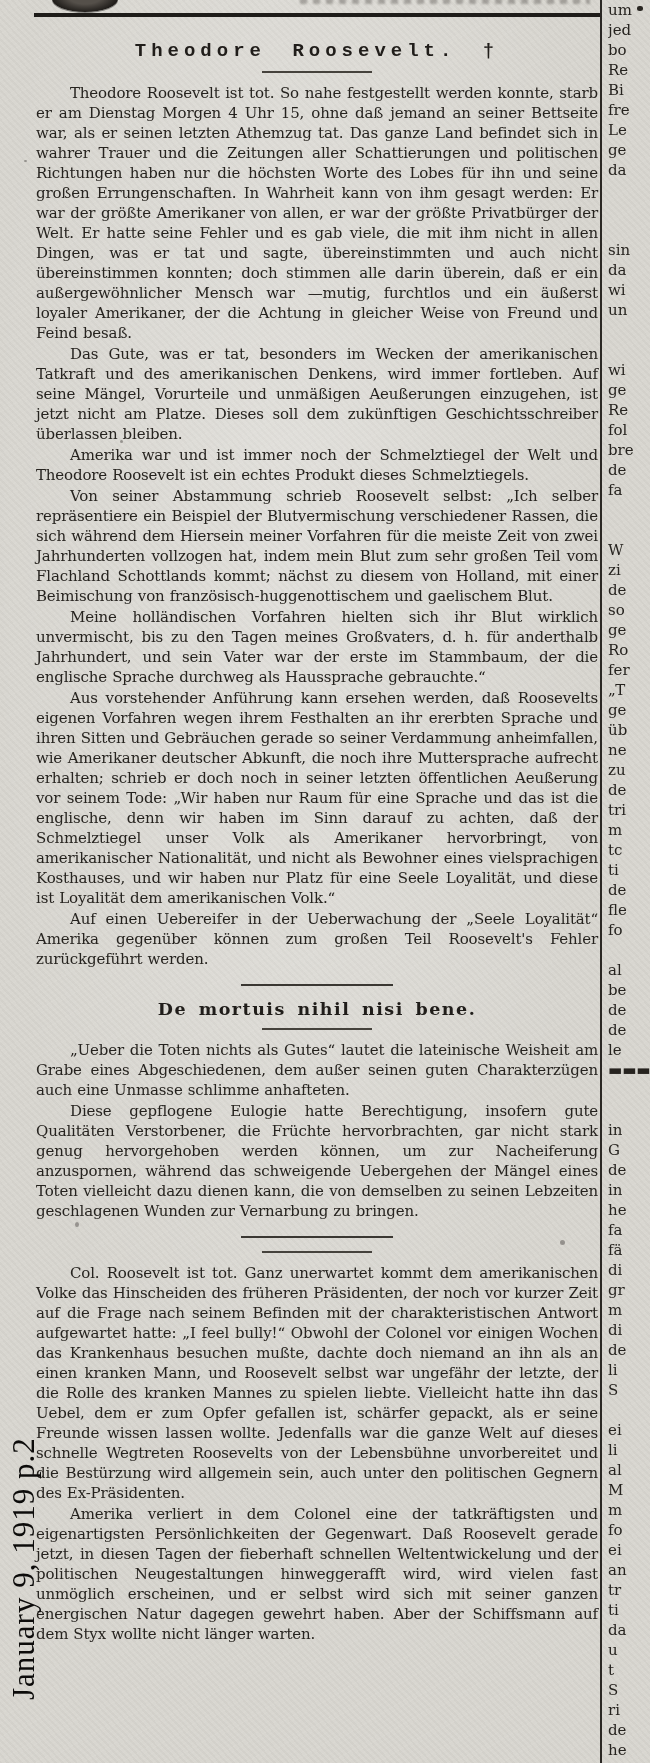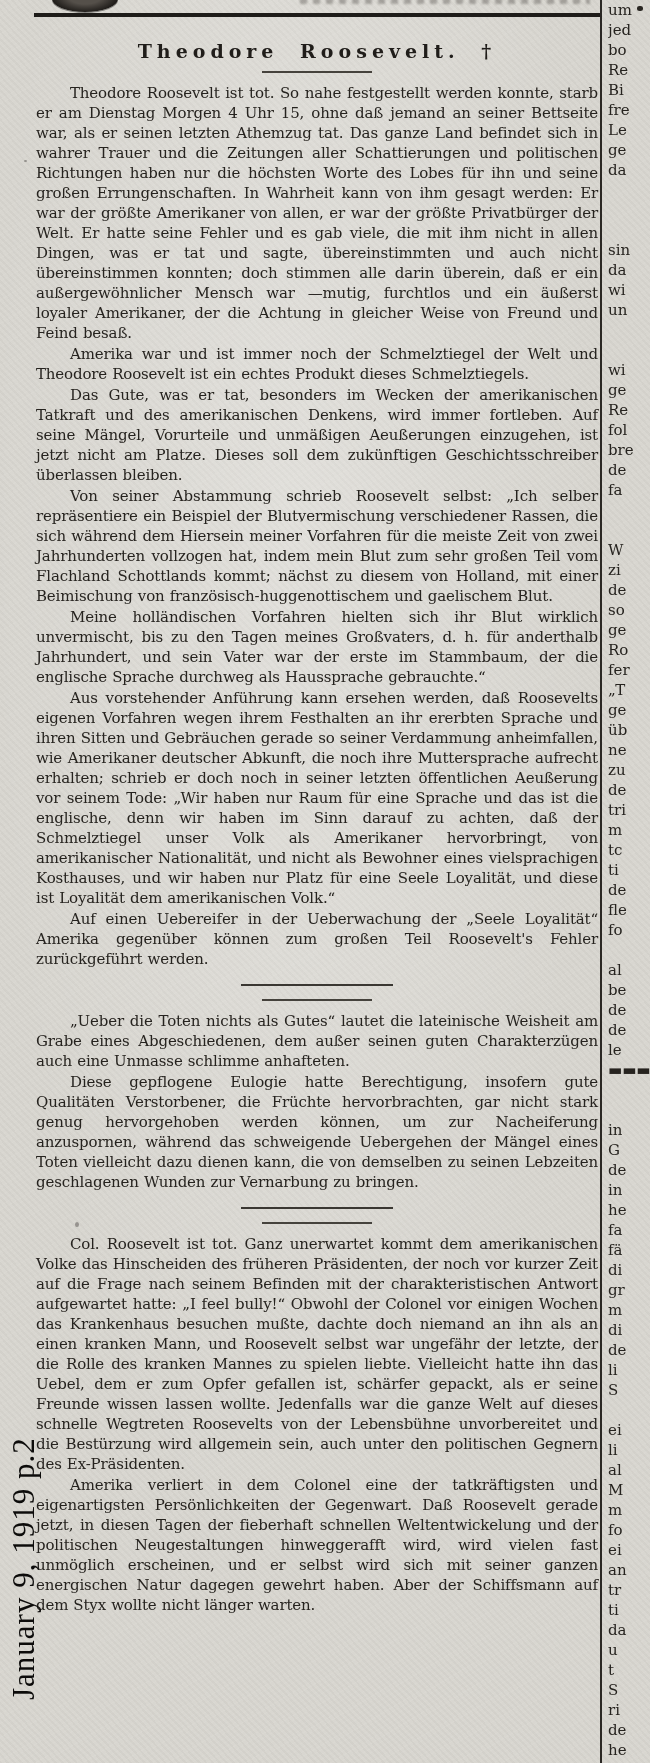--- a/index.html
+++ b/index.html
@@ -22,21 +22,21 @@
   .masthead-textcut{position:absolute;top:-4px;left:300px;width:290px;height:8px;overflow:hidden;
     background:repeating-linear-gradient(90deg,rgba(40,36,32,.55) 0 7px, rgba(0,0,0,0) 7px 13px);
     filter:blur(1px);opacity:.55;}
   .masthead-rule{position:absolute;left:34px;top:13px;width:566px;height:4px;background:#1e1c19;
     box-shadow:0 3px 0 -2px rgba(30,28,25,.55);}
   .corner-mark{position:absolute;left:637px;top:6px;width:6px;height:5px;background:#2a2723;border-radius:40%;}
 
   
   .main-col{position:absolute;left:36px;top:24px;width:562px;}
   .headline{ text-align:center;font-weight:bold;margin:0; color:#201d1a;}
-  .h-main{font-size:19px;letter-spacing:5px;word-spacing:10px;margin-top:16px;}
+  .h-main{font-size:19px;letter-spacing:5px;word-spacing:10px;margin-top:16px;font-family:Liberation Mono, monospace;}
   .h-sub{font-size:17.5px;letter-spacing:1.5px;word-spacing:4px;}
   .under-rule{width:110px;border:0;border-top:2px solid #45423c;margin:9px auto 10px auto;}
   .sec-divider{width:152px;border:0;border-top:2px solid #3a3732;margin:15px auto 13px auto;box-shadow:0 2px 0 -1px rgba(58,55,50,.35);}
   .para{margin:0 0 1px 0;font-size:15px;line-height:20px;text-align:justify;text-indent:34px;
     letter-spacing:-0.15px; word-spacing:0.5px;}
   .para .lead{font-weight:normal;}
 
   
   .col-rule{position:absolute;left:600px;top:0;width:2px;height:1763px;background:#2b2824;}
   .right-col{position:absolute;left:608px;top:0;width:42px;height:1761px;overflow:hidden;
@@ -63,32 +63,33 @@
   <div class="masthead-rule"></div>
   <div class="corner-mark"></div>
 
   <div class="main-col">
 
     <section>
       <h1 class="headline h-main">Theodore Roosevelt. †</h1>
       <hr class="under-rule">
       <div>
           <p class="para"><b class="lead">Theodore Roosevelt ist tot.</b> <span>So nahe festgestellt werden konnte, starb er am Dienstag Morgen 4 Uhr 15, ohne daß jemand an seiner Bettseite war, als er seinen letzten Athemzug tat. Das ganze Land befindet sich in wahrer Trauer und die Zeitungen aller Schattierungen und politischen Richtungen haben nur die höchsten Worte des Lobes für ihn und seine großen Errungenschaften. In Wahrheit kann von ihm gesagt werden: Er war der größte Amerikaner von allen, er war der größte Privatbürger der Welt. Er hatte seine Fehler und es gab viele, die mit ihm nicht in allen Dingen, was er tat und sagte, übereinstimmten und auch nicht übereinstimmen konnten; doch stimmen alle darin überein, daß er ein außergewöhnlicher Mensch war —mutig, furchtlos und ein äußerst loyaler Amerikaner, der die Achtung in gleicher Weise von Freund und Feind besaß.</span></p>
+          <p class="para"><b class="lead">Das Gute,</b> <span>was er tat, besonders im Wecken der amerikanischen Tatkraft und des amerikanischen Denkens, wird immer fortleben. Auf seine Mängel, Vorurteile und unmäßigen Aeußerungen einzugehen, ist jetzt nicht am Platze. Dieses soll dem zukünftigen Geschichtsschreiber überlassen bleiben.</span></p>
           <p class="para"><b class="lead">Amerika war</b> <span>und ist immer noch der Schmelztiegel der Welt und Theodore Roosevelt ist ein echtes Produkt dieses Schmelztiegels.</span></p>
-          <p class="para"><b class="lead">Das Gute,</b> <span>was er tat, besonders im Wecken der amerikanischen Tatkraft und des amerikanischen Denkens, wird immer fortleben. Auf seine Mängel, Vorurteile und unmäßigen Aeußerungen einzugehen, ist jetzt nicht am Platze. Dieses soll dem zukünftigen Geschichtsschreiber überlassen bleiben.</span></p>
           <p class="para"><b class="lead">Von seiner Abstammung</b> <span>schrieb Roosevelt selbst: „Ich selber repräsentiere ein Beispiel der Blutvermischung verschiedener Rassen, die sich während dem Hiersein meiner Vorfahren für die meiste Zeit von zwei Jahrhunderten vollzogen hat, indem mein Blut zum sehr großen Teil vom Flachland Schottlands kommt; nächst zu diesem von Holland, mit einer Beimischung von französisch-huggenottischem und gaelischem Blut.</span></p>
           <p class="para"><b class="lead">Meine holländischen Vorfahren</b> <span>hielten sich ihr Blut wirklich unvermischt, bis zu den Tagen meines Großvaters, d. h. für anderthalb Jahrhundert, und sein Vater war der erste im Stammbaum, der die englische Sprache durchweg als Haussprache gebrauchte.“</span></p>
           <p class="para"><b class="lead">Aus vorstehender Anführung</b> <span>kann ersehen werden, daß Roosevelts eigenen Vorfahren wegen ihrem Festhalten an ihr ererbten Sprache und ihren Sitten und Gebräuchen gerade so seiner Verdammung anheimfallen, wie Amerikaner deutscher Abkunft, die noch ihre Muttersprache aufrecht erhalten; schrieb er doch noch in seiner letzten öffentlichen Aeußerung vor seinem Tode: „Wir haben nur Raum für eine Sprache und das ist die englische, denn wir haben im Sinn darauf zu achten, daß der Schmelztiegel unser Volk als Amerikaner hervorbringt, von amerikanischer Nationalität, und nicht als Bewohner eines vielsprachigen Kosthauses, und wir haben nur Platz für eine Seele Loyalität, und diese ist Loyalität dem amerikanischen Volk.“</span></p>
           <p class="para"><b class="lead">Auf einen Uebereifer</b> <span>in der Ueberwachung der „Seele Loyalität“ Amerika gegenüber können zum großen Teil Roosevelt's Fehler zurückgeführt werden.</span></p>
         </div>
     </section>
 
     <hr class="sec-divider">
 
     <section>
+      <h2 class="headline h-sub">De mortuis nihil nisi bene.</h2>
       <hr class="under-rule">
       <div>
           <p class="para"><b class="lead">„Ueber die Toten nichts als Gutes“</b> <span>lautet die lateinische Weisheit am Grabe eines Abgeschiedenen, dem außer seinen guten Charakterzügen auch eine Unmasse schlimme anhafteten.</span></p>
           <p class="para"><b class="lead">Diese gepflogene Eulogie</b> <span>hatte Berechtigung, insofern gute Qualitäten Verstorbener, die Früchte hervorbrachten, gar nicht stark genug hervorgehoben werden können, um zur Nacheiferung anzuspornen, während das schweigende Uebergehen der Mängel eines Toten vielleicht dazu dienen kann, die von demselben zu seinen Lebzeiten geschlagenen Wunden zur Vernarbung zu bringen.</span></p>
         </div>
     </section>
 
     <hr class="sec-divider">
 
     <section>

